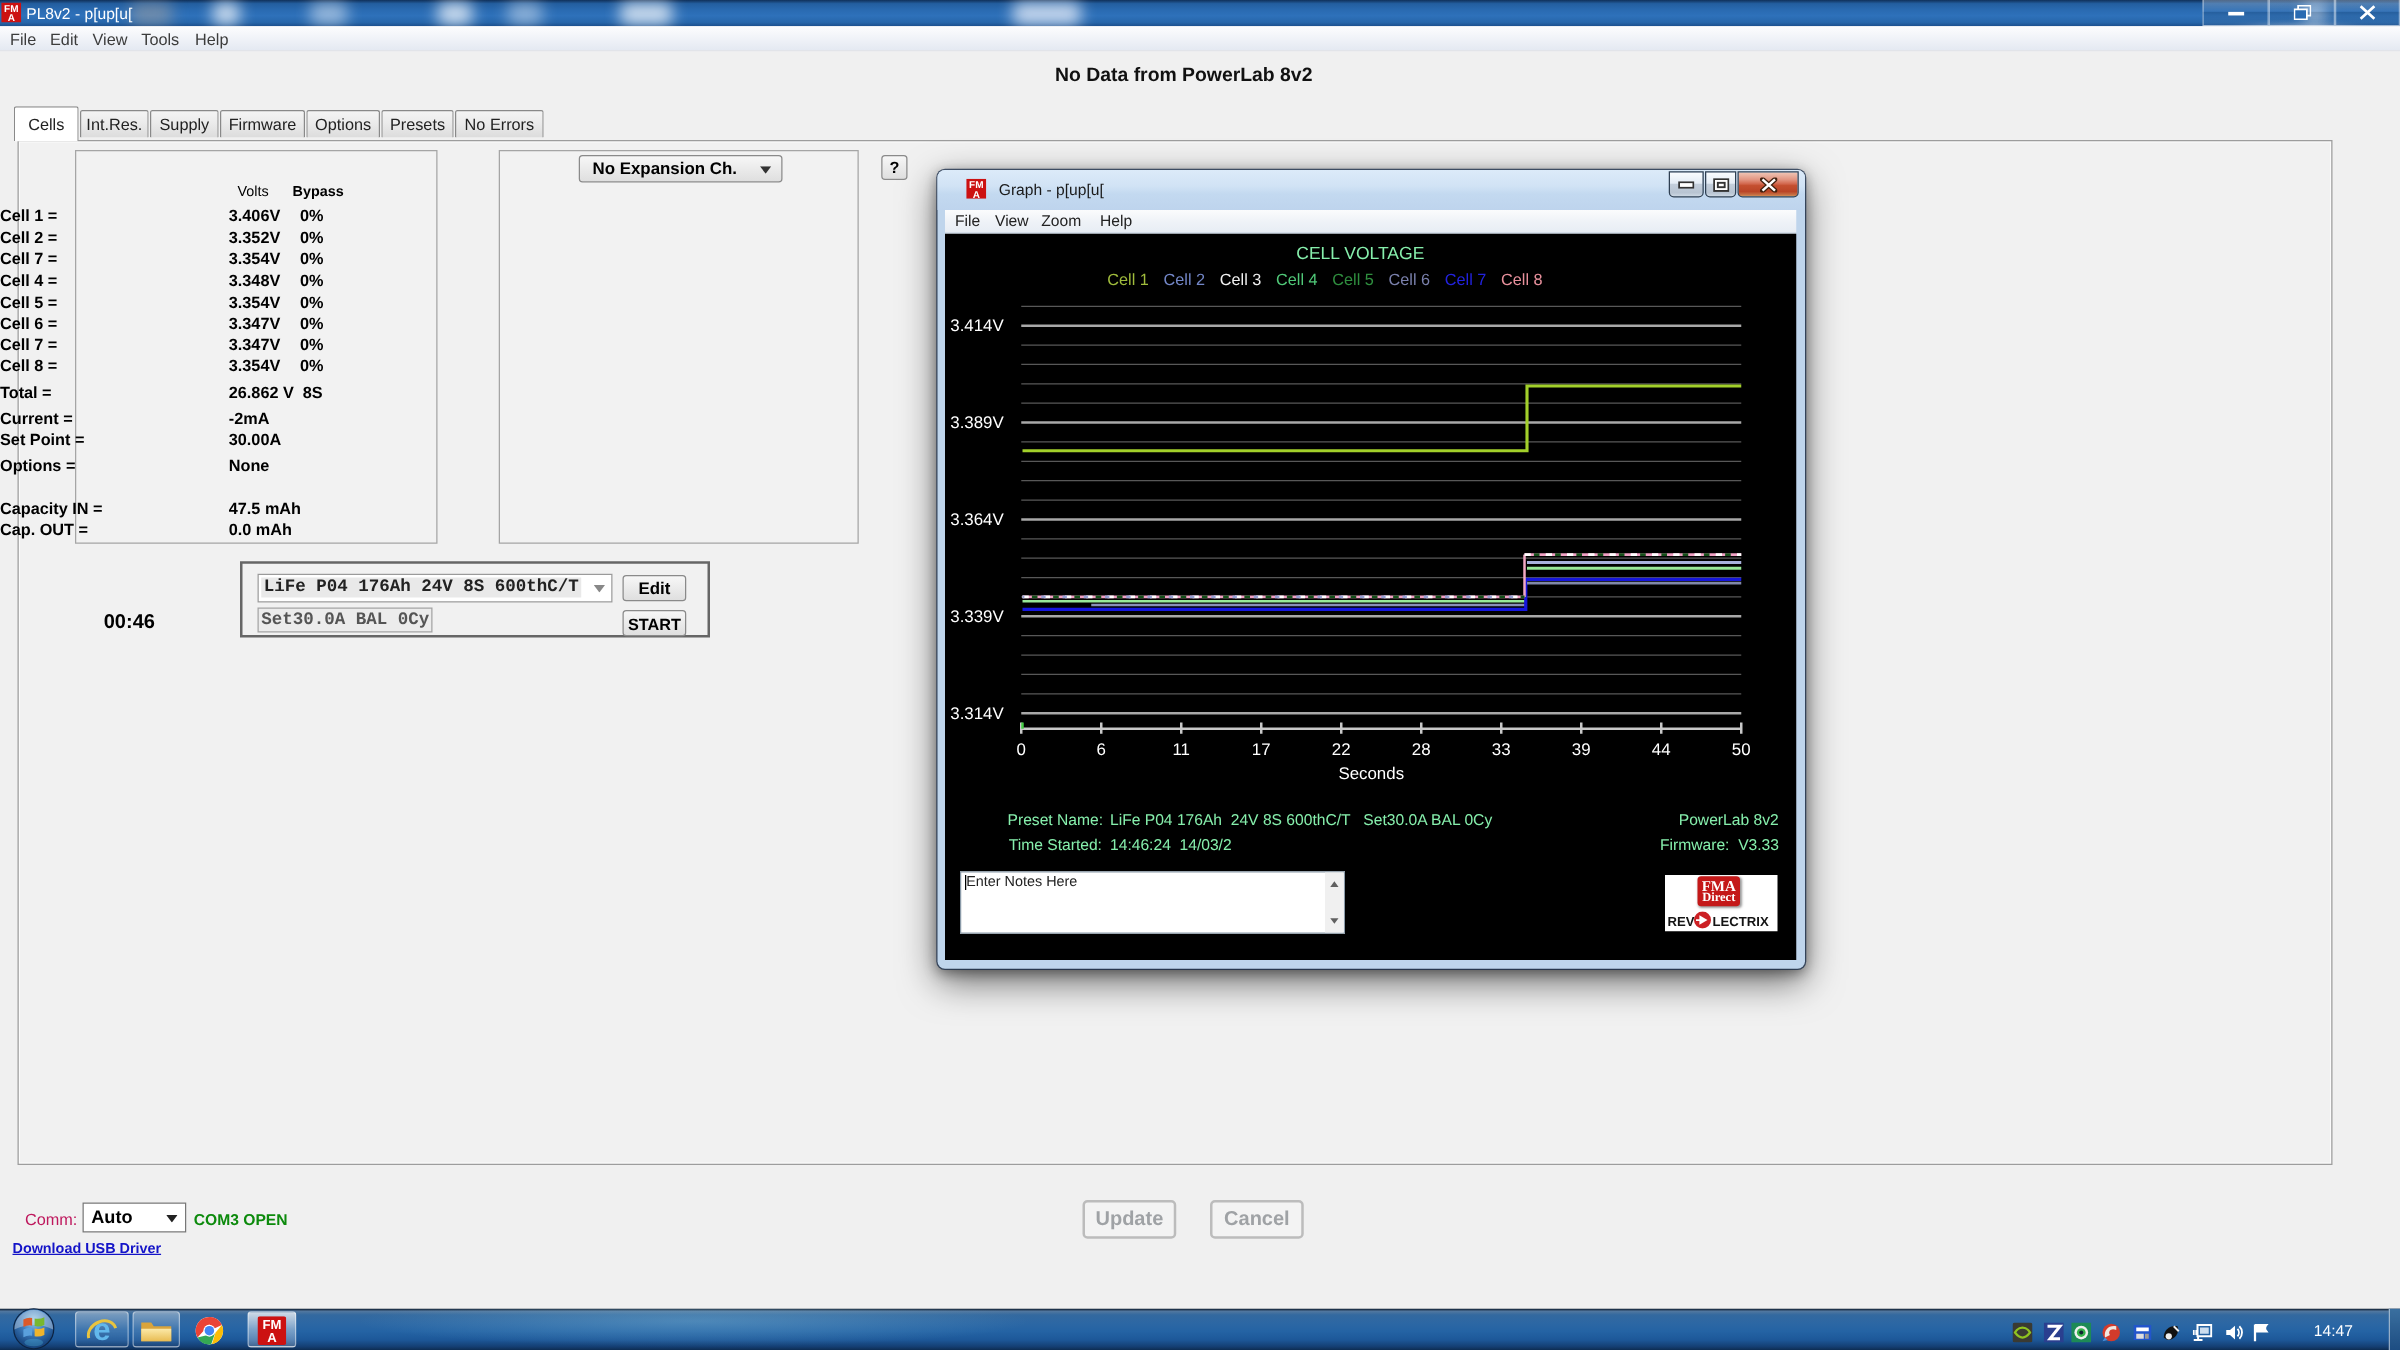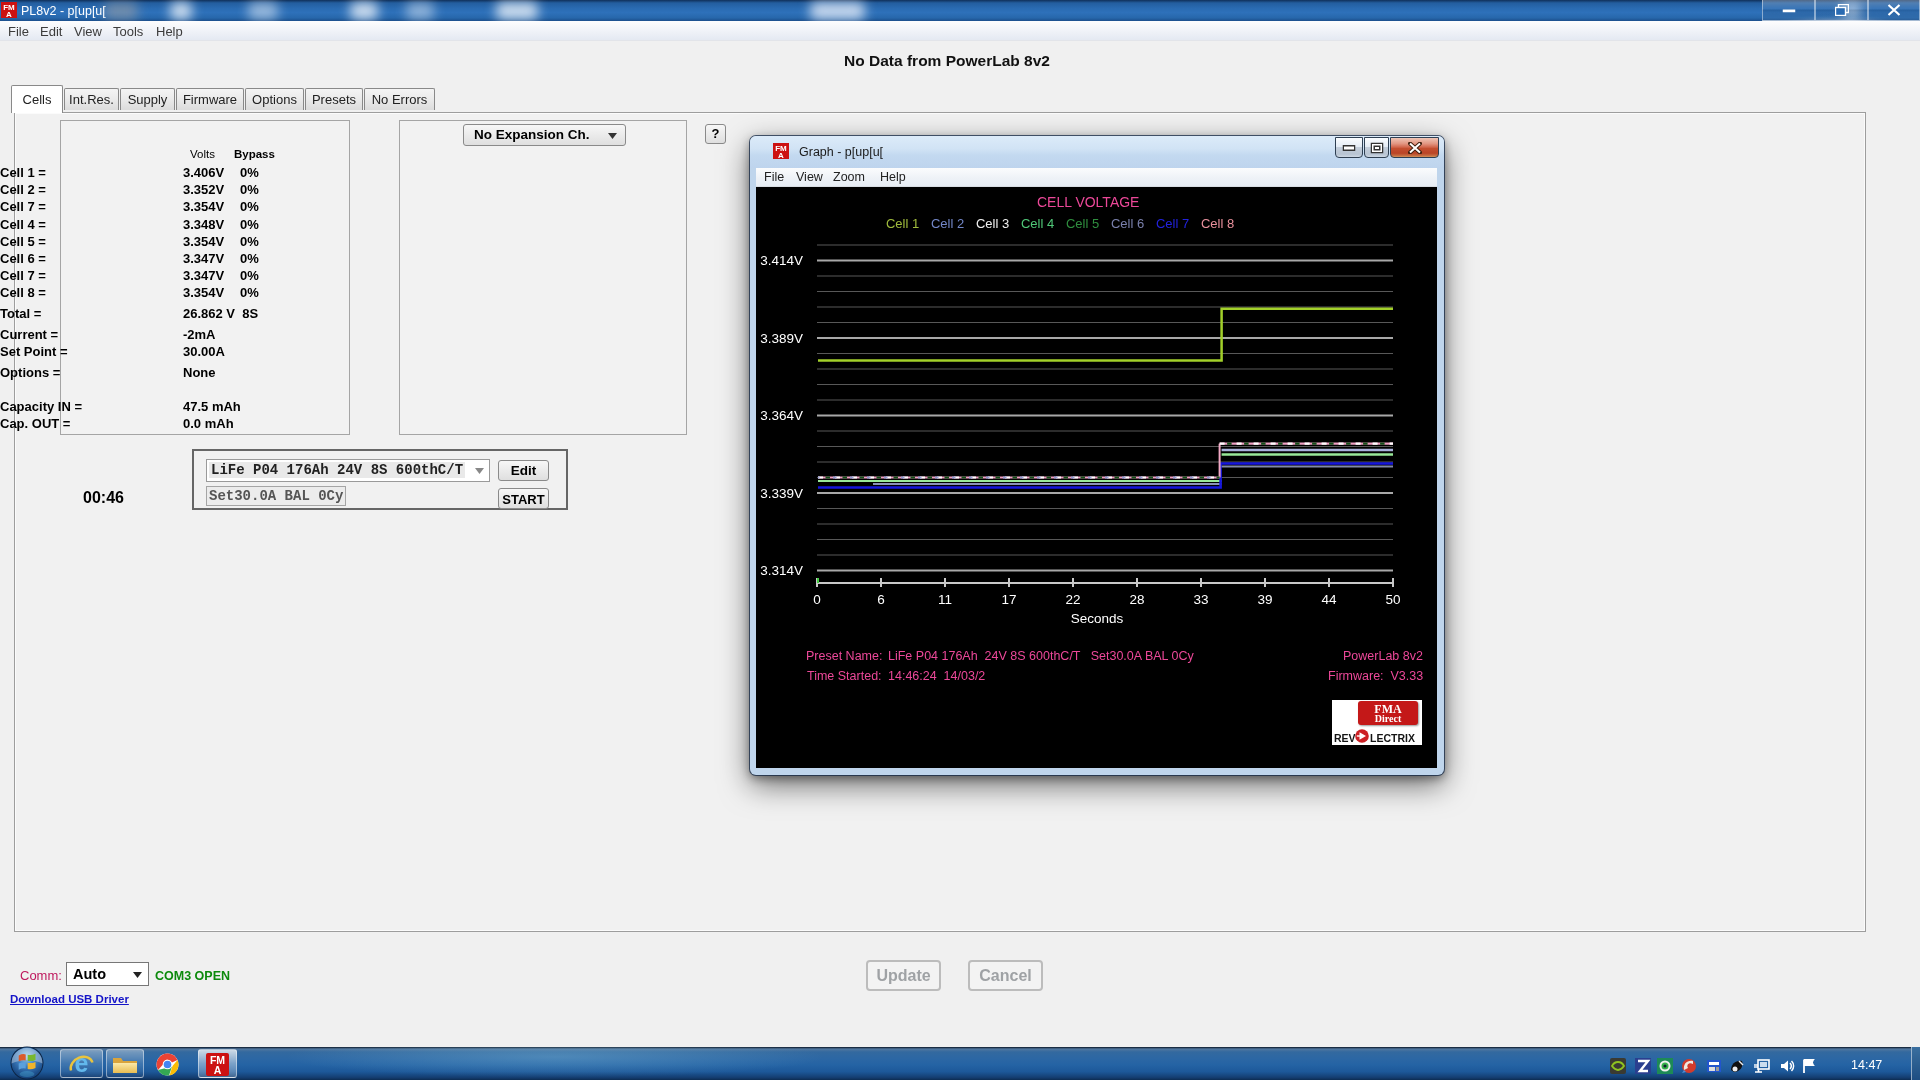--- a/index.html
+++ b/index.html
@@ -40,21 +40,21 @@
 
 #gwin{left:750px;top:136px;width:694px;height:639px;border-radius:6px;background:#bfd5ec;box-shadow:0 0 0 1px rgba(20,40,70,.75), 0 10px 30px rgba(0,0,0,.55), 0 3px 10px rgba(0,0,0,.4)}
 #gtitle{position:absolute;left:0;top:0;width:100%;height:32px;background:linear-gradient(180deg,#dcebf9 0%,#d1e3f5 40%,#c3d9f0 60%,#bed4ed 100%);border-radius:6px 6px 0 0}
 #gtitle .t{position:absolute;left:49px;top:9px;font-size:12.5px;color:#1a1a1a}
 .gwbtn{position:absolute;top:1px;height:21px;border:1px solid #2e3f52;border-radius:0 0 4px 4px;background:linear-gradient(180deg,#fafcfe,#e4ecf5 45%,#c3cedb 50%,#b8c4d2 85%,#cdd8e4)}
 #gclose{background:linear-gradient(180deg,#efc5b5 0%,#e29581 30%,#d2674d 48%,#c44f30 55%,#ba4527 80%,#c77447 95%,#d89858 100%)}
 .gwbtn svg{position:absolute;left:50%;top:50%;transform:translate(-50%,-50%)}
 #gmenu{position:absolute;left:6px;top:32px;width:681px;height:19px;background:linear-gradient(180deg,#fbfcfd,#eef2f7 55%,#e7edf4);border-bottom:1px solid #d8dde3}
 #gmenu span{position:absolute;top:2px;font-size:12.5px;color:#222}
 #gclient{position:absolute;left:6px;top:51px;width:681px;height:581px;background:#000}
-.wt{position:absolute;color:#ec4899;font-size:12.5px;white-space:pre}
+.wt{position:absolute;color:#86efac;font-size:12.5px;white-space:pre}
 #notes{position:absolute;left:12px;top:510px;width:308px;height:50px;background:#fff;border:1px solid #8a9aa8}
 #nscroll{position:absolute;right:0;top:0;width:15px;height:100%;background:#f0f0f0}
 .sbtn{position:absolute;left:0;width:15px;height:15px}
 #logo{position:absolute;left:576px;top:513px;width:90px;height:45px;background:#fff}
 
 #taskbar{left:0;top:1047px;width:1920px;height:33px;background:linear-gradient(180deg,#071425 0%,#51779f 6%,#33699f 15%,#2c67a4 35%,#2463a4 55%,#1d5899 75%,#143e72 92%,#0d2c52 100%)}
 #taskbar .shine{position:absolute;left:240px;top:0;width:700px;height:33px;background:radial-gradient(ellipse 55% 90% at 45% 30%,rgba(160,220,240,.28),rgba(120,190,230,0) 70%)}
 .tkbtn{position:absolute;top:1049px;height:29px;border-radius:3px;border:1px solid rgba(255,255,255,.45);background:linear-gradient(180deg,rgba(255,255,255,.35),rgba(255,255,255,.12) 50%,rgba(255,255,255,.03))}
 #tray-time{position:absolute;left:1851px;top:1058px;color:#fff;font-size:12.5px}
 </style></head>
@@ -296,22 +296,33 @@
         <path d="M463.6 256.7 H637" stroke="#15501a" stroke-width="2.2" stroke-dasharray="4.5 12.5" stroke-dashoffset="-7.5"></path>
         <line x1="62" y1="391" x2="62" y2="396" stroke="#4c4" stroke-width="2"></line>
       </svg>
     <div class="wt" style="left:281px;top:7px;font-size:14px">CELL VOLTAGE</div>
     <div class="wt" style="left:50px;top:462px">Preset Name:</div>
     <div class="wt" style="left:132px;top:462px">LiFe P04 176Ah  24V 8S 600thC/T   Set30.0A BAL 0Cy</div>
     <div class="wt" style="left:587px;top:462px">PowerLab 8v2</div>
     <div class="wt" style="left:51px;top:482px">Time Started:</div>
     <div class="wt" style="left:132px;top:482px">14:46:24  14/03/2</div>
     <div class="wt" style="left:572px;top:482px">Firmware:  V3.33</div>
+    <div id="notes">
+        <span style="position:absolute;left:3px;top:2px;font-size:11.5px;color:#222;border-left:1px solid #000">Enter Notes Here</span>
+      <div id="nscroll">
+        <div class="sbtn" style="top:2px"><svg width="15" height="15">
+              <path d="M7.5 5 L10.8 9.5 L4.2 9.5 Z" fill="#606060"></path>
+            </svg></div>
+        <div class="sbtn" style="bottom:2px;top:auto"><svg width="15" height="15">
+              <path d="M7.5 10 L10.8 5.5 L4.2 5.5 Z" fill="#606060"></path>
+            </svg></div>
+      </div>
+    </div>
     <div id="logo">
-      <div style="position:absolute;left:26px;top:1px;width:60px;height:24px;background:#c41818;border-radius:3px;box-shadow:1px 1px 2px rgba(0,0,0,.4)">
+      <div style="position:absolute;left:26px;top:1px;width:34px;height:24px;background:#c41818;border-radius:3px;box-shadow:1px 1px 2px rgba(0,0,0,.4)">
         <div style="position:absolute;width:100%;text-align:center;top:1px;color:#fff;font-family:'Liberation Serif',serif;font-weight:bold;font-size:12px">FMA</div>
         <div style="position:absolute;width:100%;text-align:center;top:12px;color:#fff;font-family:'Liberation Serif',serif;font-weight:bold;font-size:10px">Direct</div>
       </div>
       <div style="position:absolute;left:2px;top:32px;font-size:10.5px;font-weight:bold;color:#141414">REV</div>
       <svg style="position:absolute;left:23px;top:29px" width="14" height="14" viewBox="0 0 14 14">
           <circle cx="7" cy="7" r="6.8" fill="#cc2024"></circle>
           <path d="M4.5 3.2 L11 7 L4.5 10.8 Z" fill="#fff"></path>
           <path d="M1.8 7 L6.5 7" stroke="#fff" stroke-width="1.4"></path>
         </svg>
       <div style="position:absolute;left:38px;top:32px;font-size:10.5px;font-weight:bold;color:#141414">LECTRIX</div>

